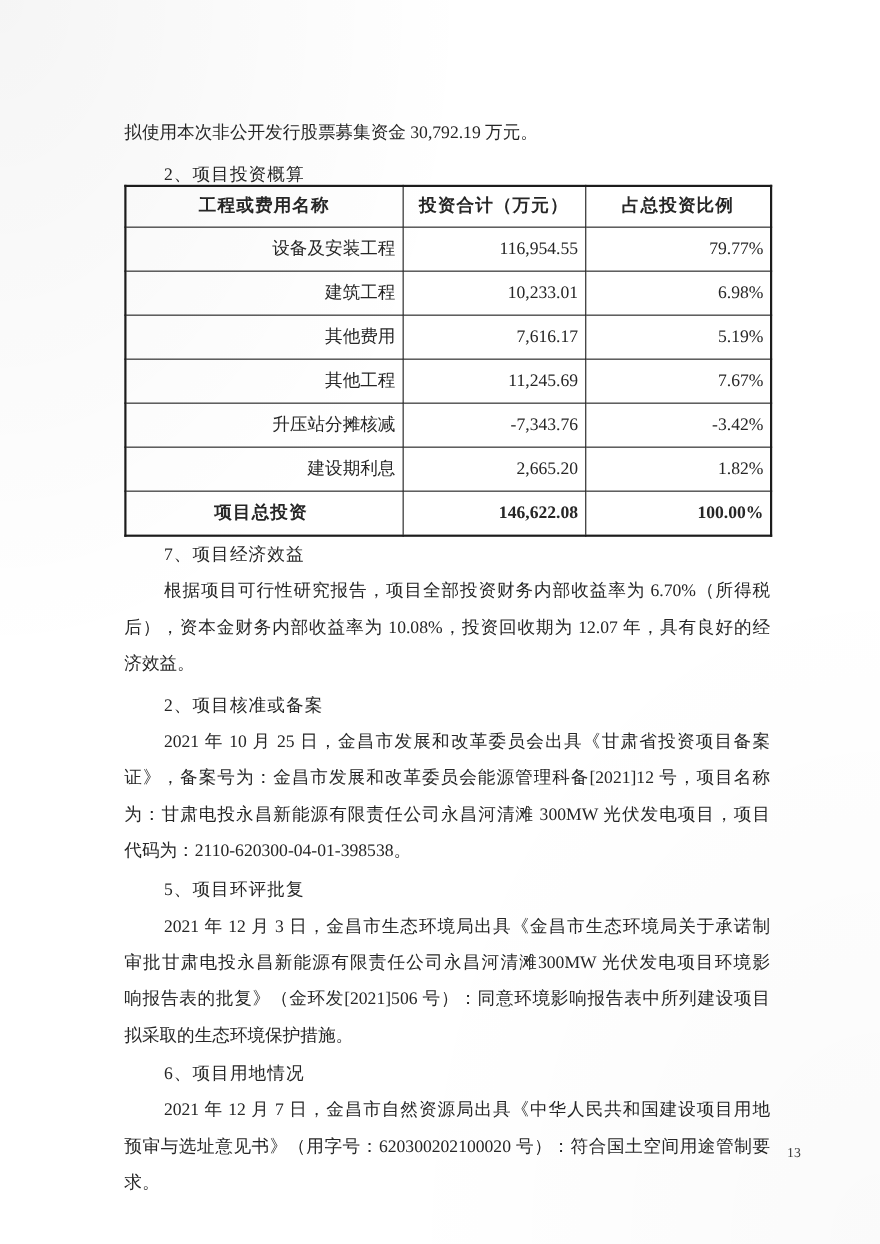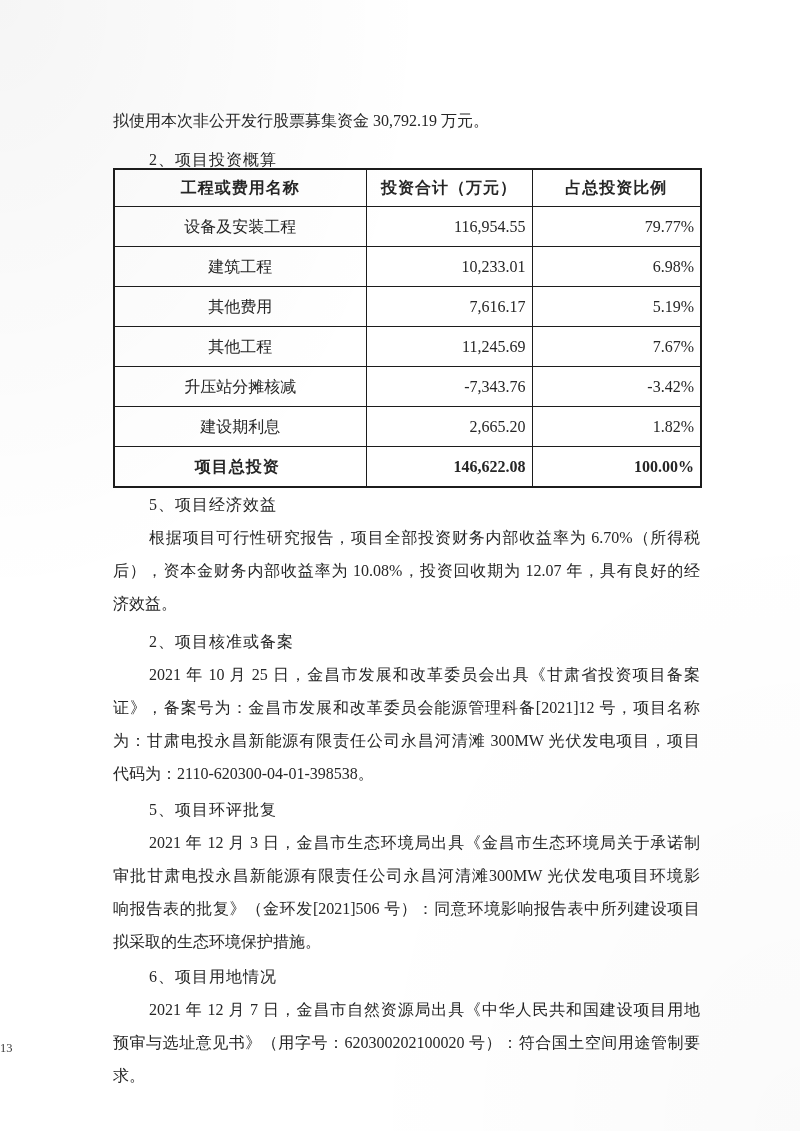--- a/index.html
+++ b/index.html
@@ -60,28 +60,28 @@
     white-space:nowrap;
   }
   table.invest th{
     line-height:24px; height:24px;
     font-weight:bold; text-align:center;
     letter-spacing:1px;
   }
   table.invest td{
     line-height:27px; height:27px;
   }
-  td.name{ text-align:center; padding-left:8px; }
+  td.name{ text-align:right; padding-left:8px; }
   td.num{ text-align:right; padding-right:11px;margin-left:15px; }
   tr.total td{ font-weight:bold; }
   tr.total td.name{ text-align:center; padding-left:0; letter-spacing:1px; }
   .pagenum{
     position:absolute;
     left:0; width:728px; top:1040px;
-    text-align:left;
+    text-align:right;
     font-size:12.5px;
     color:#3a3a3a;
     line-height:16px;
   }
 </style>
 </head>
 <body>
 
 <div class="page">
   <div class="content">
@@ -135,21 +135,21 @@
           <td class="num">1.82%</td>
         </tr>
         <tr class="total">
           <td class="name">项目总投资</td>
           <td class="num">146,622.08</td>
           <td class="num">100.00%</td>
         </tr>
       </tbody>
     </table>
 
-    <h3 class="heading h3">5、项目经济效益</h3>
+    <h3 class="heading h3">7、项目经济效益</h3>
     <div class="para">
       <div class="line fill indent">根据项目可行性研究报告，项目全部投资财务内部收益率为 6.70%（所得税</div>
       <div class="line fill">后），资本金财务内部收益率为 10.08%，投资回收期为 12.07 年，具有良好的经</div>
       <div class="line">济效益。</div>
     </div>
 
     <h3 class="heading h4">2、项目核准或备案</h3>
     <div class="para">
       <div class="line fill indent">2021 年 10 月 25 日，金昌市发展和改革委员会出具《甘肃省投资项目备案</div>
       <div class="line fill">证》，备案号为：金昌市发展和改革委员会能源管理科备[2021]12 号，项目名称</div>

